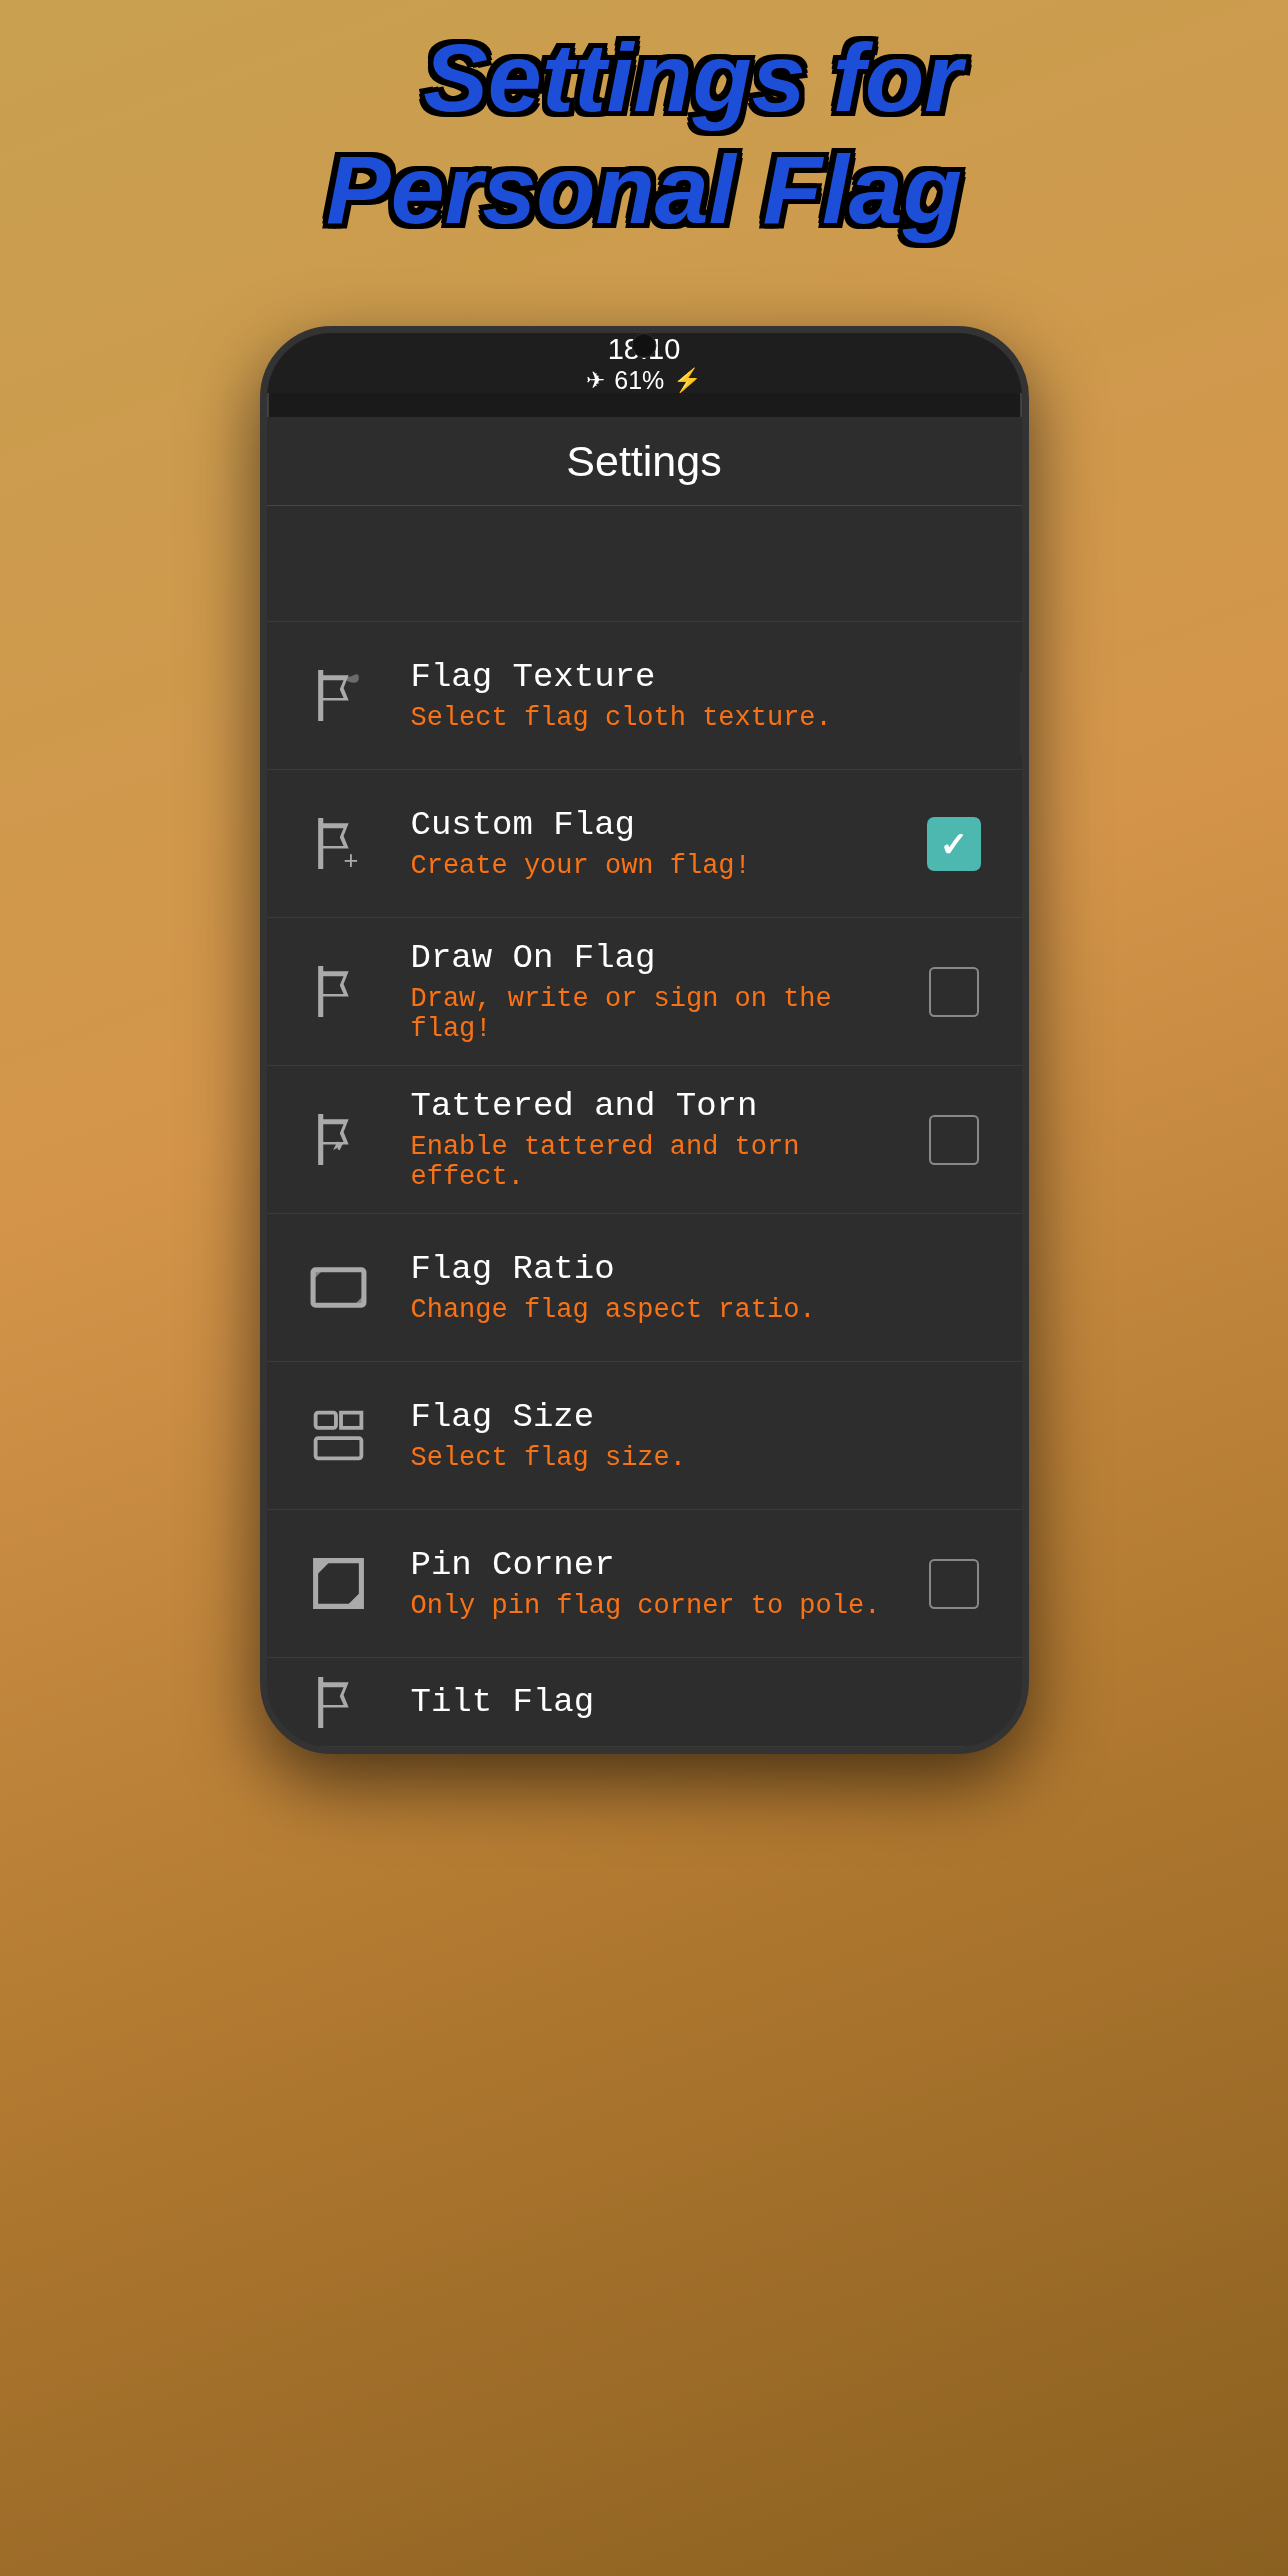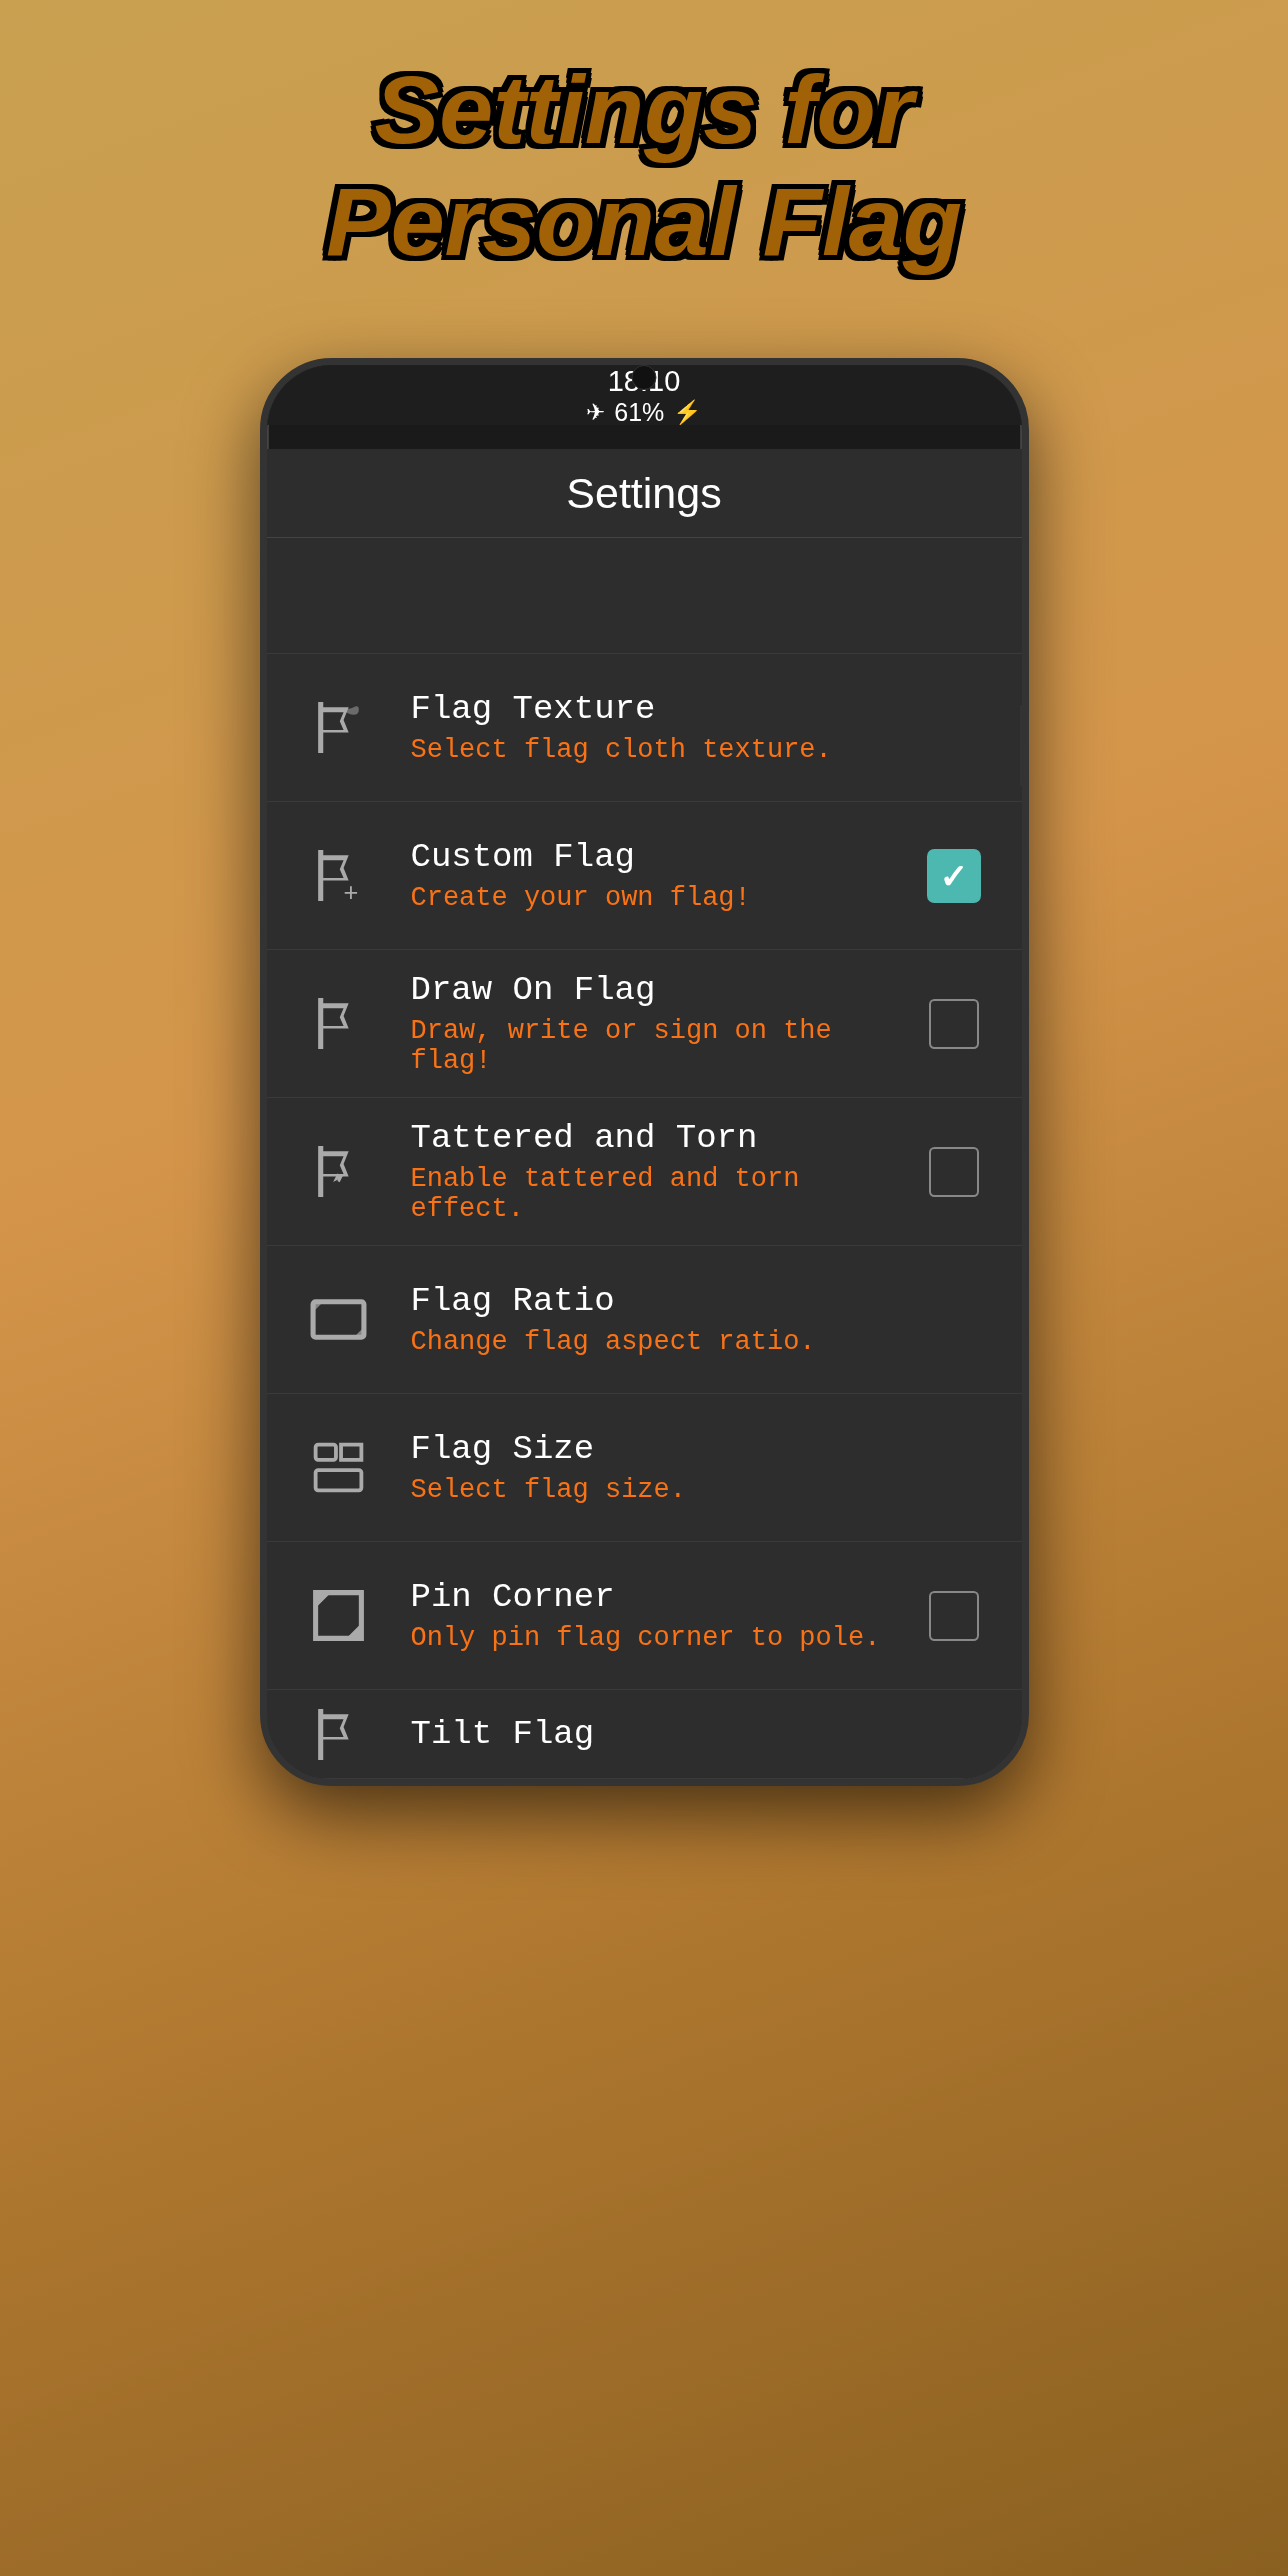--- a/index.html
+++ b/index.html
@@ -10,25 +10,25 @@
       overflow: hidden;
       font-family: 'Arial', sans-serif;
       background: linear-gradient(160deg, #c8a050 0%, #d4954a 40%, #b07830 70%, #8a6020 100%);
       display: flex;
       flex-direction: column;
       align-items: center;
       justify-content: flex-start;
     }
 
     .page-title {
-      margin-top: 54px;
-      text-align: center;
+      margin-top: 22px;
+      text-align: right;
       font-size: 97px;
       font-weight: 900;
-      color: #a16207;
+      color: #1d4ed8;
       text-shadow: -5.4px -5.4px 0 #000, 5.4px -5.4px 0 #000, -5.4px 5.4px 0 #000, 5.4px 5.4px 0 #000, 0 5.4px 0 #000, 0 -5.4px 0 #000, 5.4px 0 0 #000, -5.4px 0 0 #000;
       line-height: 1.15;
       padding: 0 72px;
       font-style: italic;
     }
 
     
     .phone-frame {
       position: relative;
       width: 769px;

